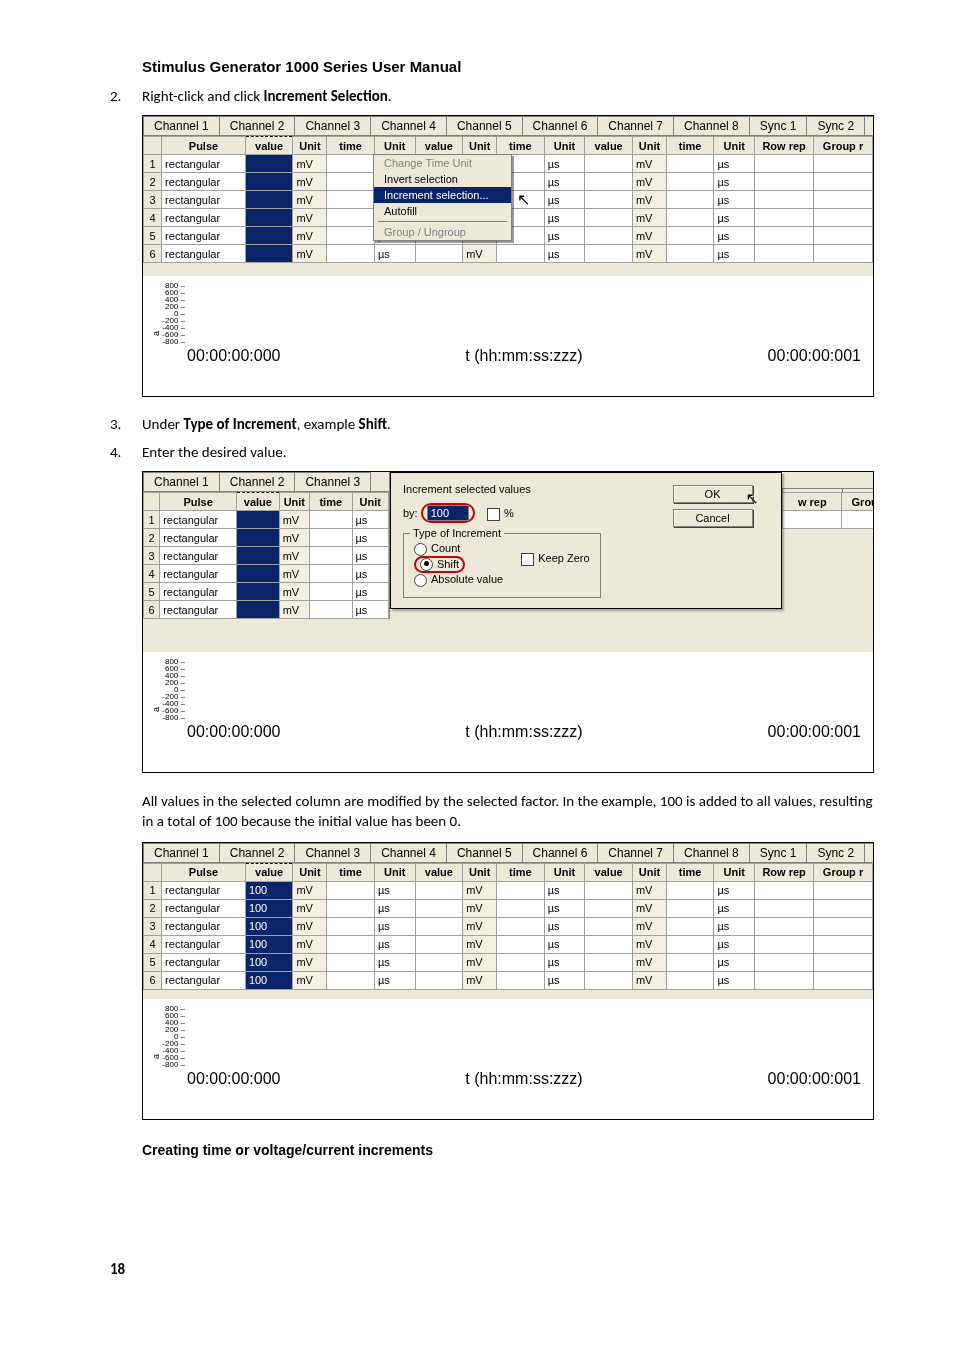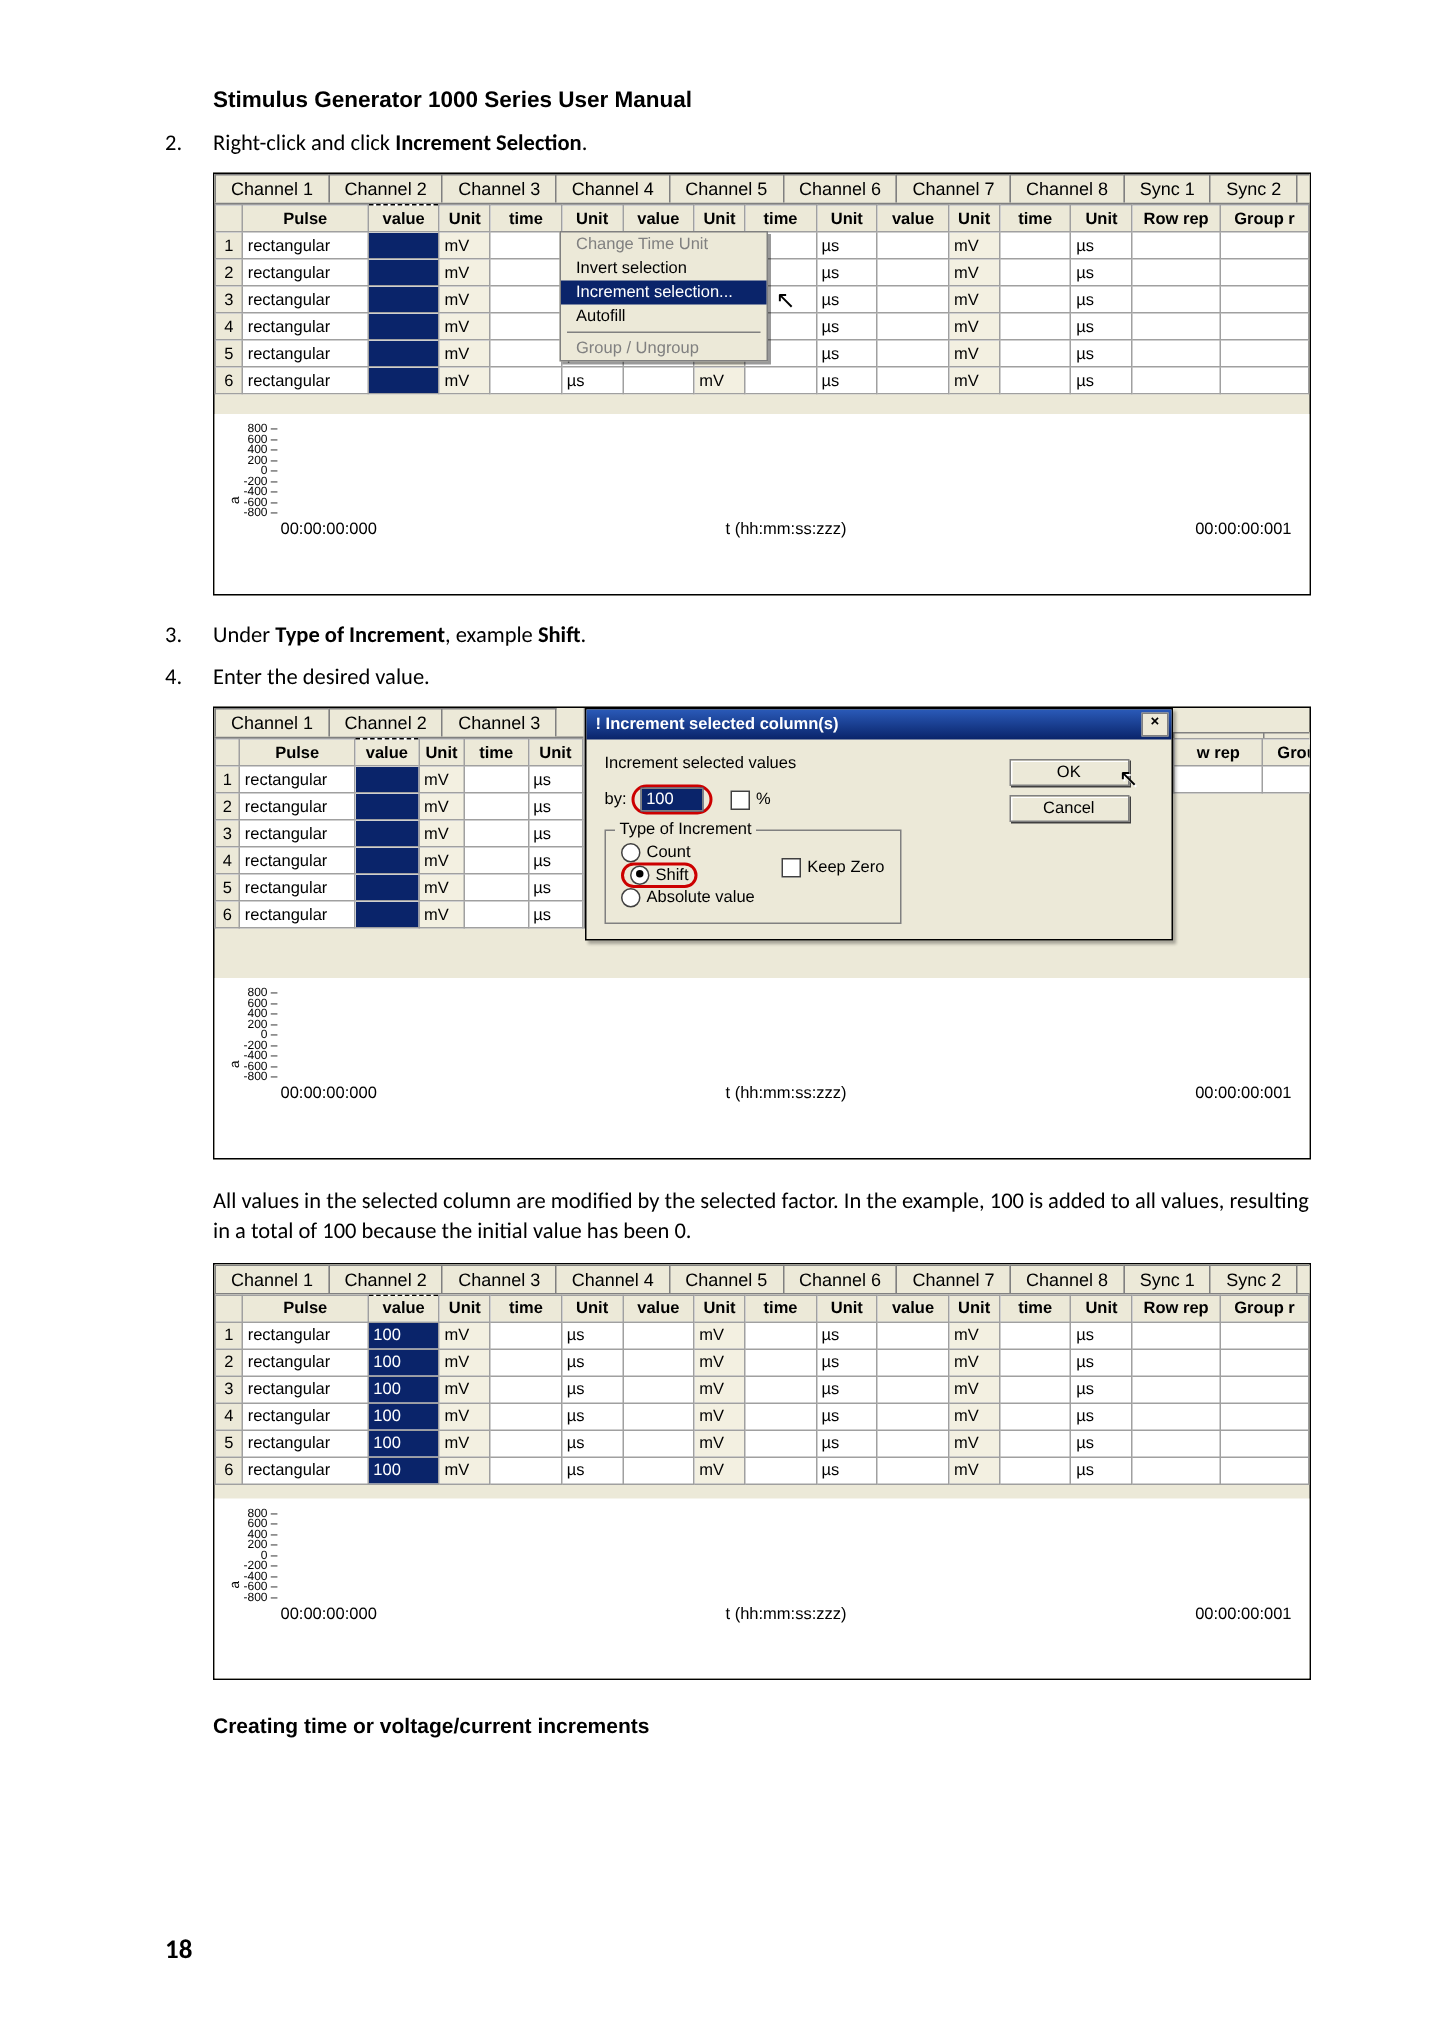--- a/index.html
+++ b/index.html
@@ -35,23 +35,23 @@
   }
   .subhead {
     font-family: Verdana, Geneva, sans-serif;
     font-weight: bold;
     font-size: 14px;
     margin: 22px 0 0 32px;
   }
   .page-num {
     position: absolute;
     left: 110px;
-    bottom: 40px;
+    bottom: 72px;
     font-weight: bold;
-    font-size: 18px;
+    font-size: 15px;
   }
 
   
   .shot {
     margin: 8px 0 18px 32px;
     border: 1px solid #000;
     background: #ece9d8;           
     font-family: "MS Sans Serif", Tahoma, Arial, sans-serif;
     font-size: 11px;
     position: relative;
@@ -141,21 +141,21 @@
   .axis-y-label {
     position: absolute;
     transform: rotate(-90deg);
     transform-origin: left top;
     font-size: 9px;
   }
   .plotfooter {
     clear: both;
     display: flex;
     justify-content: space-between;
-    font-size: 11px;
+    font-size: 16px;
     padding: 2px 4px 0 36px;
   }
   .plotfooter .xlabel { flex: 1; text-align: center; }
 
   
   .dialog {
     position: absolute;
     border: 1px solid #000;
     background: #ece9d8;
     box-shadow: 2px 2px 2px rgba(0,0,0,.3);
@@ -544,24 +544,20 @@
               <tr>
                 <td class=""></td>
                 <td class=""></td>
               </tr>
             </tbody>
           </table>
       </div>
     </div>
 
     <div class="dialog" style="left:247px; top:0;">
-      <div class="dlg-title">
-        <span>! <span>Increment selected column(s)</span></span>
-        <span class="x">×</span>
-      </div>
       <div class="dlg-body">
         <div style="display:flex; justify-content:space-between;">
           <div>
             <div>Increment selected values</div>
             <div style="margin-top:8px;">
               <span>by:</span>
               <span class="ring">
                 <span class="wininput hl" style="min-width:34px;">100</span>
               </span>
               &nbsp;&nbsp;

